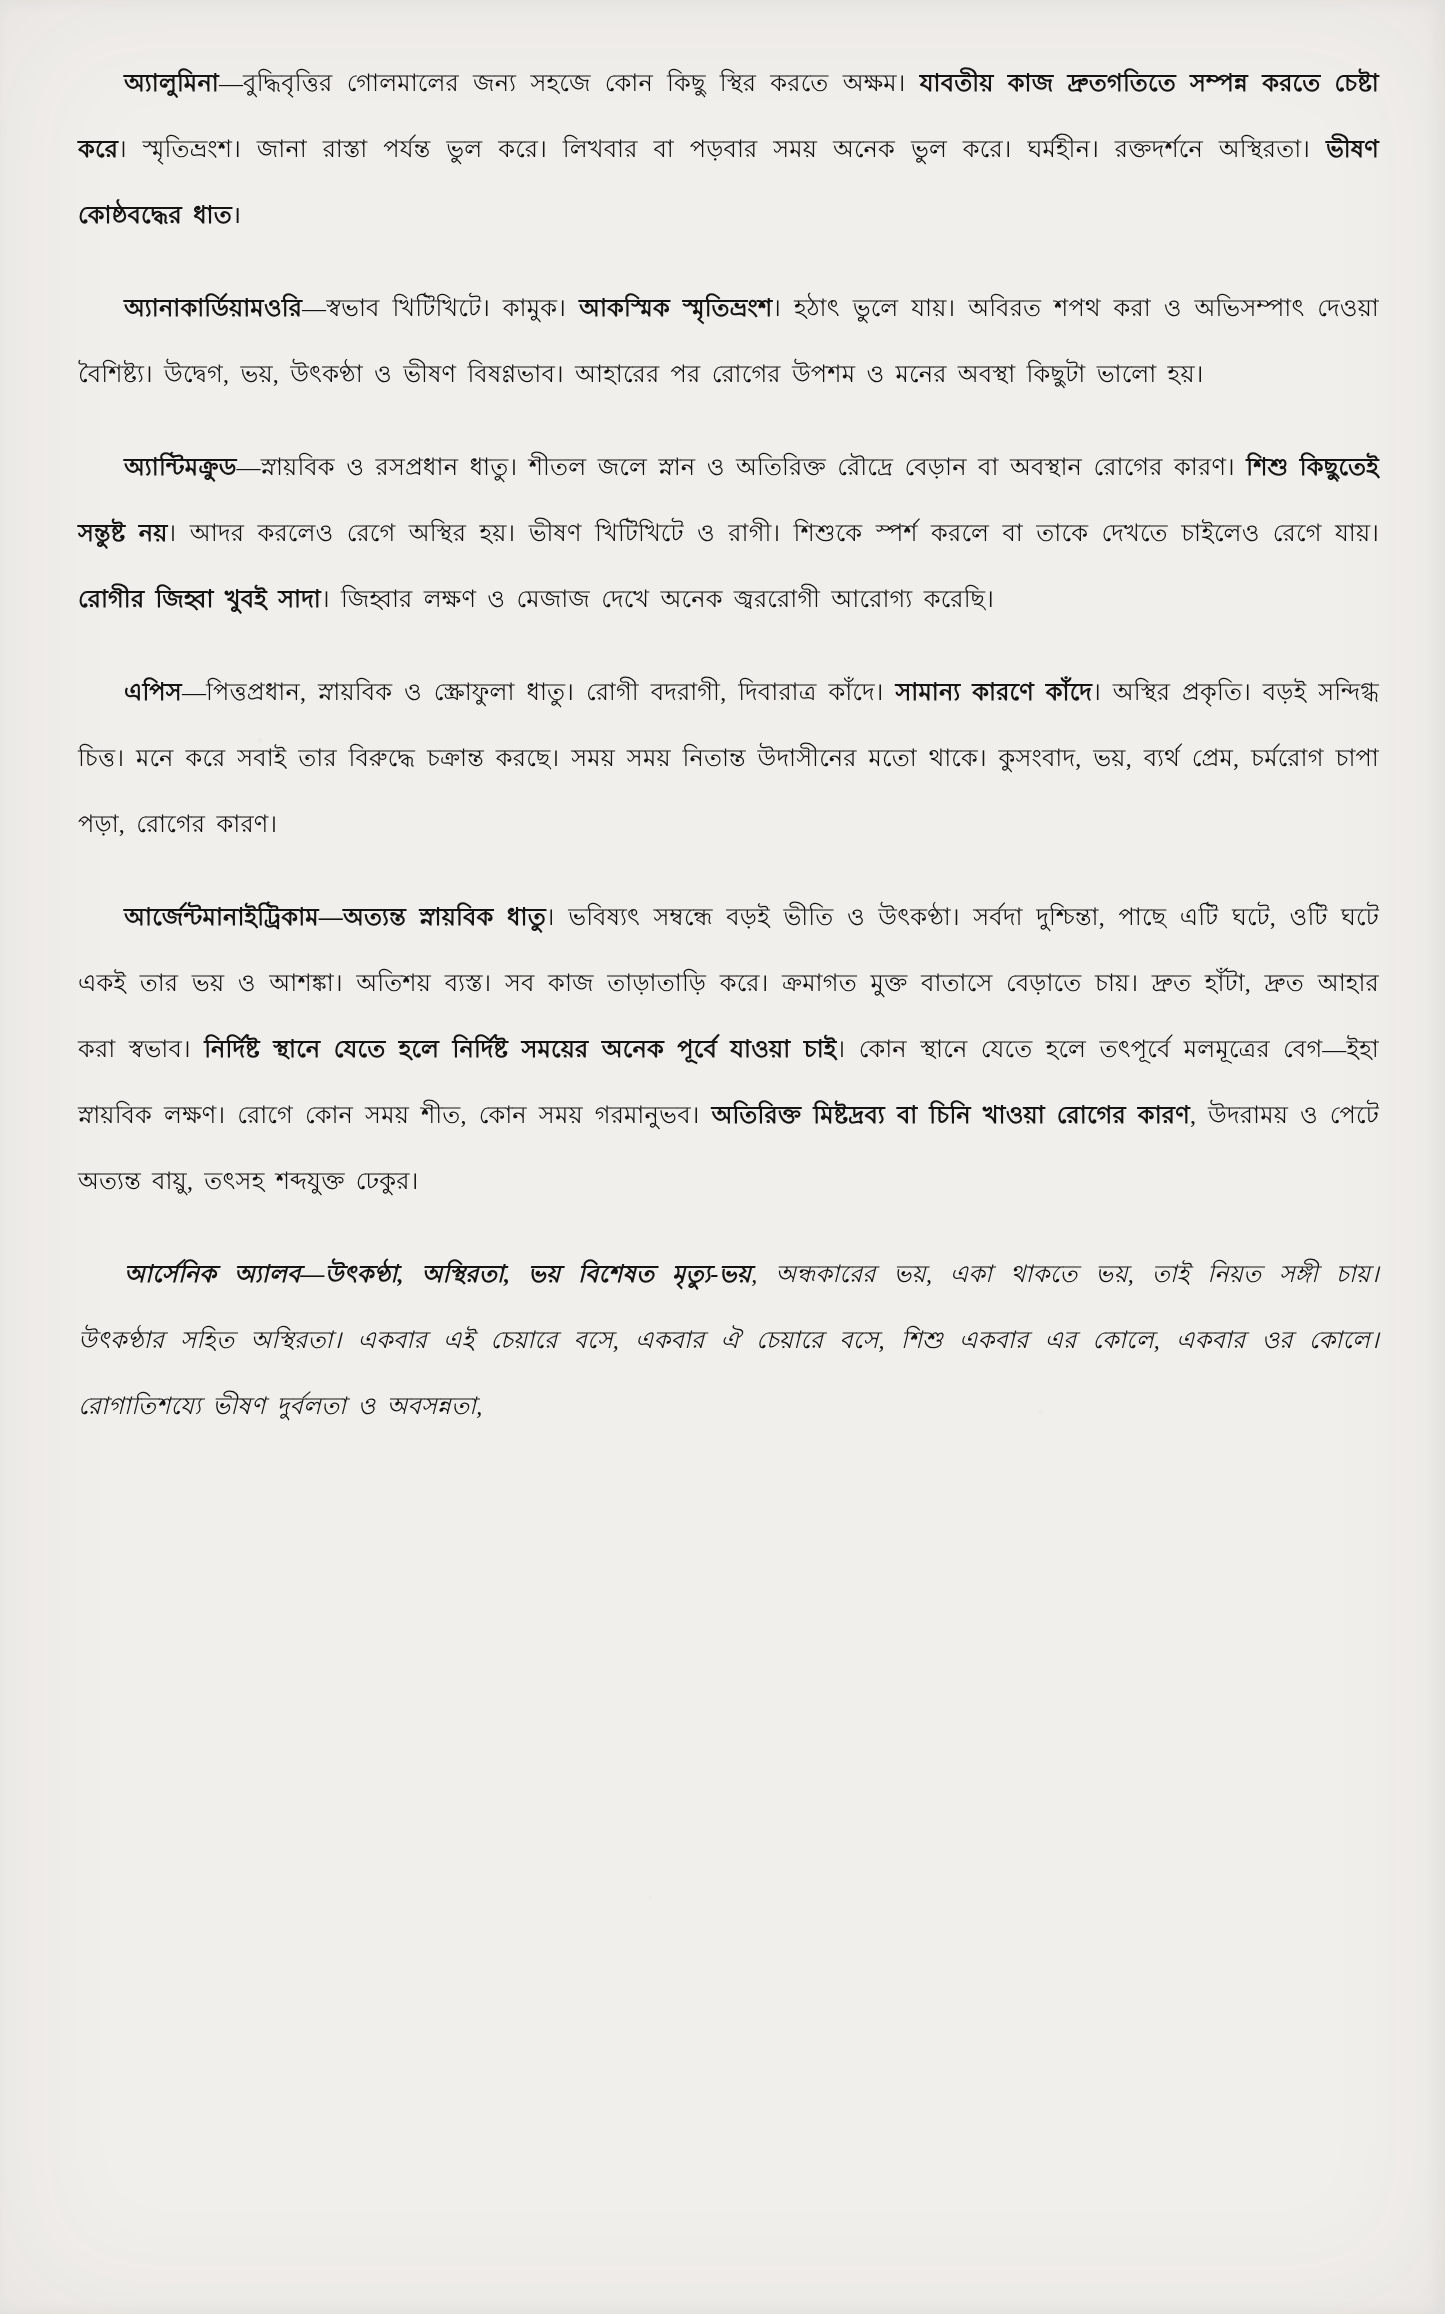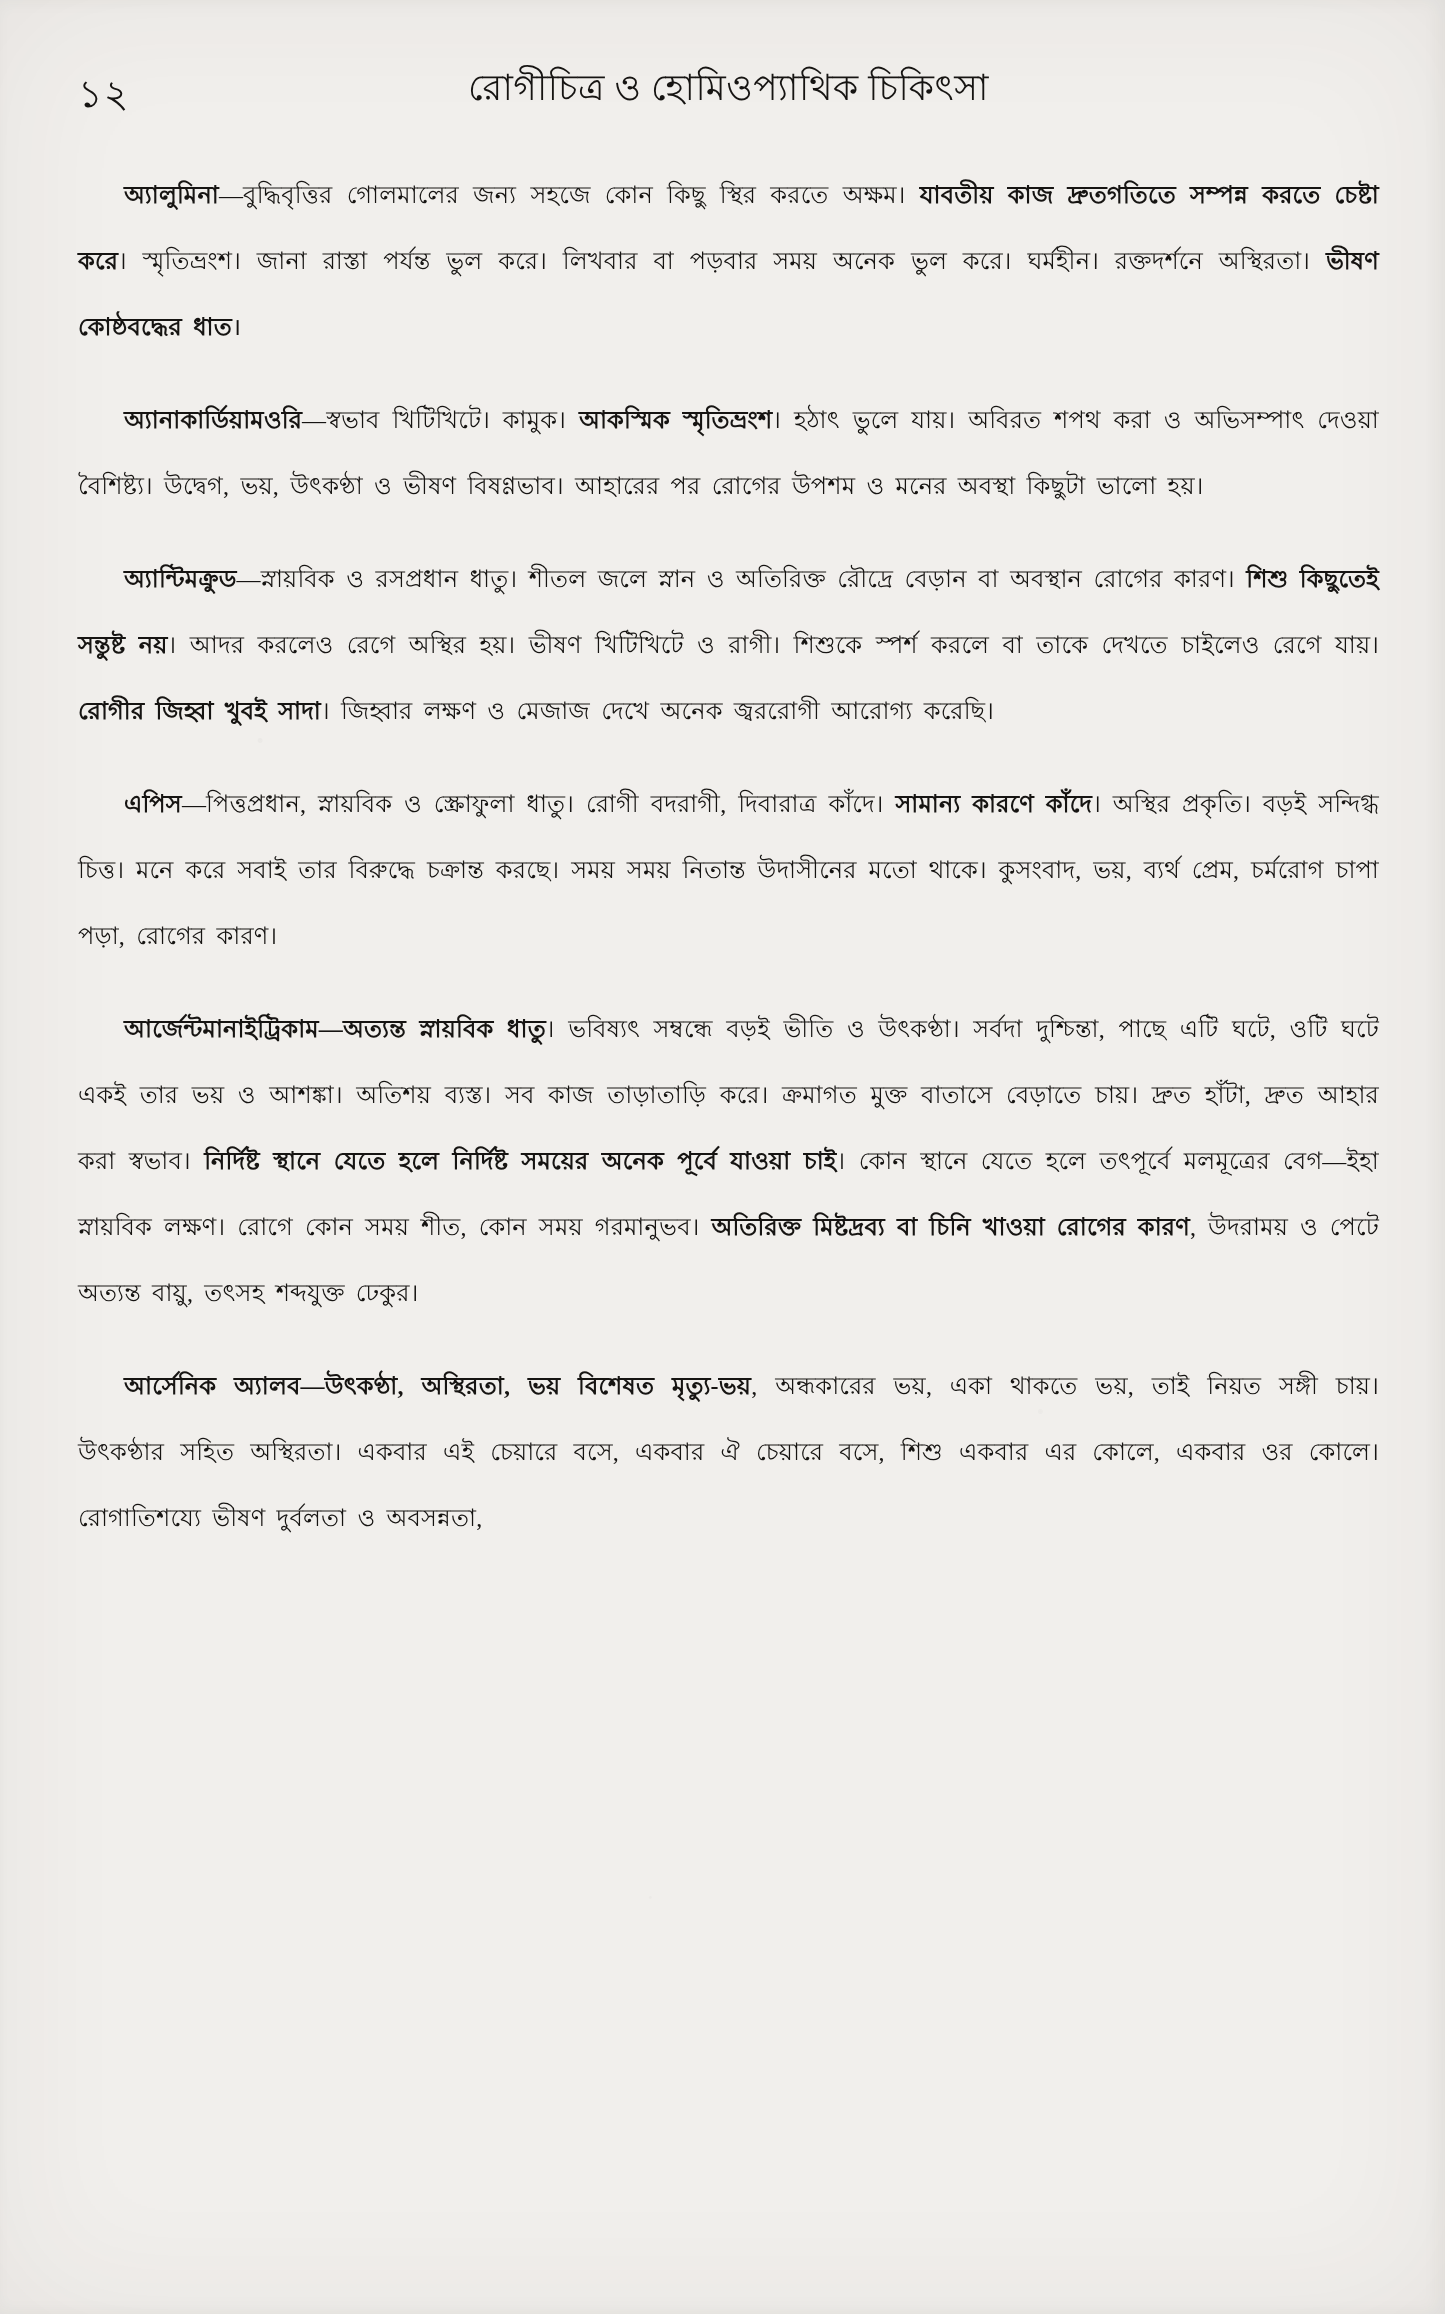--- a/index.html
+++ b/index.html
@@ -47,31 +47,27 @@
     font-size: 24px;
     line-height: 66px;
     text-align: justify;
     word-spacing: 5px;
     letter-spacing: 0.2px;
   }
   .para {
     margin: 0 0 27px 0;
     text-indent: 46px;
   }
-  .para:last-child { margin-bottom: 0; }
+  .para:last-child { margin-bottom: 0; font-style: italic; }
   .b { font-weight: bold; }
 </style>
 </head>
 <body>
 
 <div class="page">
-  <header class="page-header">
-    <span class="page-number">১২</span>
-    <span class="page-title">রোগীচিত্র ও হোমিওপ্যাথিক চিকিৎসা</span>
-  </header>
 
   <main class="page-body">
     <div>
         <p class="para"><span class="b">অ্যালুমিনা</span><span class="">—বুদ্ধিবৃত্তির গোলমালের জন্য সহজে কোন কিছু স্থির করতে অক্ষম। </span><span class="b">যাবতীয় কাজ দ্রুতগতিতে সম্পন্ন করতে চেষ্টা করে</span><span class="">। স্মৃতিভ্রংশ। জানা রাস্তা পর্যন্ত ভুল করে। লিখবার বা পড়বার সময় অনেক ভুল করে। ঘর্মহীন। রক্তদর্শনে অস্থিরতা। </span><span class="b">ভীষণ কোষ্ঠবদ্ধের ধাত</span><span class="">।</span></p>
         <p class="para"><span class="b">অ্যানাকার্ডিয়ামওরি</span><span class="">—স্বভাব খিটিখিটে। কামুক। </span><span class="b">আকস্মিক স্মৃতিভ্রংশ</span><span class="">। হঠাৎ ভুলে যায়। অবিরত শপথ করা ও অভিসম্পাৎ দেওয়া বৈশিষ্ট্য। উদ্বেগ, ভয়, উৎকণ্ঠা ও ভীষণ বিষণ্ণভাব। আহারের পর রোগের উপশম ও মনের অবস্থা কিছুটা ভালো হয়।</span></p>
         <p class="para"><span class="b">অ্যান্টিমক্রুড</span><span class="">—স্নায়বিক ও রসপ্রধান ধাতু। শীতল জলে স্নান ও অতিরিক্ত রৌদ্রে বেড়ান বা অবস্থান রোগের কারণ। </span><span class="b">শিশু কিছুতেই সন্তুষ্ট নয়</span><span class="">। আদর করলেও রেগে অস্থির হয়। ভীষণ খিটিখিটে ও রাগী। শিশুকে স্পর্শ করলে বা তাকে দেখতে চাইলেও রেগে যায়। </span><span class="b">রোগীর জিহ্বা খুবই সাদা</span><span class="">। জিহ্বার লক্ষণ ও মেজাজ দেখে অনেক জ্বররোগী আরোগ্য করেছি।</span></p>
         <p class="para"><span class="b">এপিস</span><span class="">—পিত্তপ্রধান, স্নায়বিক ও স্ক্রোফুলা ধাতু। রোগী বদরাগী, দিবারাত্র কাঁদে। </span><span class="b">সামান্য কারণে কাঁদে</span><span class="">। অস্থির প্রকৃতি। বড়ই সন্দিগ্ধ চিত্ত। মনে করে সবাই তার বিরুদ্ধে চক্রান্ত করছে। সময় সময় নিতান্ত উদাসীনের মতো থাকে। কুসংবাদ, ভয়, ব্যর্থ প্রেম, চর্মরোগ চাপা পড়া, রোগের কারণ।</span></p>
         <p class="para"><span class="b">আর্জেন্টমানাইট্রিকাম—অত্যন্ত স্নায়বিক ধাতু</span><span class="">। ভবিষ্যৎ সম্বন্ধে বড়ই ভীতি ও উৎকণ্ঠা। সর্বদা দুশ্চিন্তা, পাছে এটি ঘটে, ওটি ঘটে একই তার ভয় ও আশঙ্কা। অতিশয় ব্যস্ত। সব কাজ তাড়াতাড়ি করে। ক্রমাগত মুক্ত বাতাসে বেড়াতে চায়। দ্রুত হাঁটা, দ্রুত আহার করা স্বভাব। </span><span class="b">নির্দিষ্ট স্থানে যেতে হলে নির্দিষ্ট সময়ের অনেক পূর্বে যাওয়া চাই</span><span class="">। কোন স্থানে যেতে হলে তৎপূর্বে মলমূত্রের বেগ—ইহা স্নায়বিক লক্ষণ। রোগে কোন সময় শীত, কোন সময় গরমানুভব। </span><span class="b">অতিরিক্ত মিষ্টদ্রব্য বা চিনি খাওয়া রোগের কারণ</span><span class="">, উদরাময় ও পেটে অত্যন্ত বায়ু, তৎসহ শব্দযুক্ত ঢেকুর।</span></p>
         <p class="para"><span class="b">আর্সেনিক অ্যালব—উৎকণ্ঠা, অস্থিরতা, ভয় বিশেষত মৃত্যু-ভয়</span><span class="">, অন্ধকারের ভয়, একা থাকতে ভয়, তাই নিয়ত সঙ্গী চায়। উৎকণ্ঠার সহিত অস্থিরতা। একবার এই চেয়ারে বসে, একবার ঐ চেয়ারে বসে, শিশু একবার এর কোলে, একবার ওর কোলে। রোগাতিশয্যে ভীষণ দুর্বলতা ও অবসন্নতা,</span></p>
       </div>

